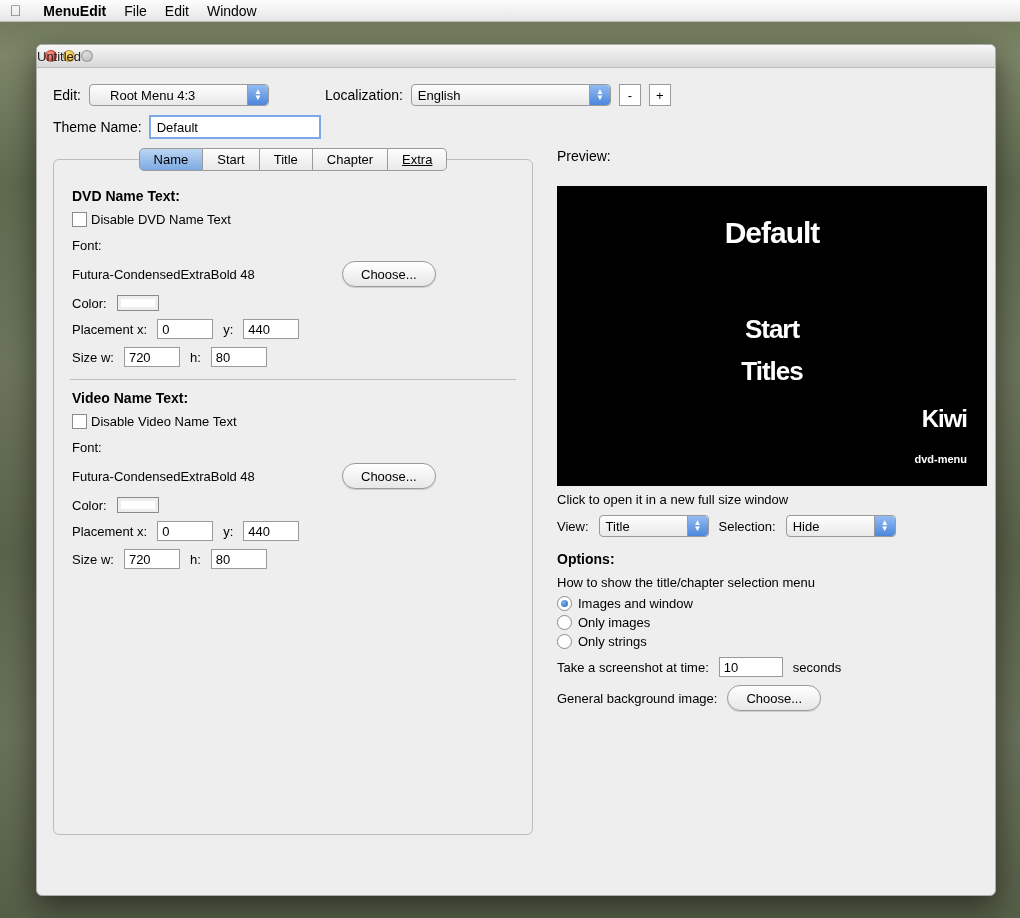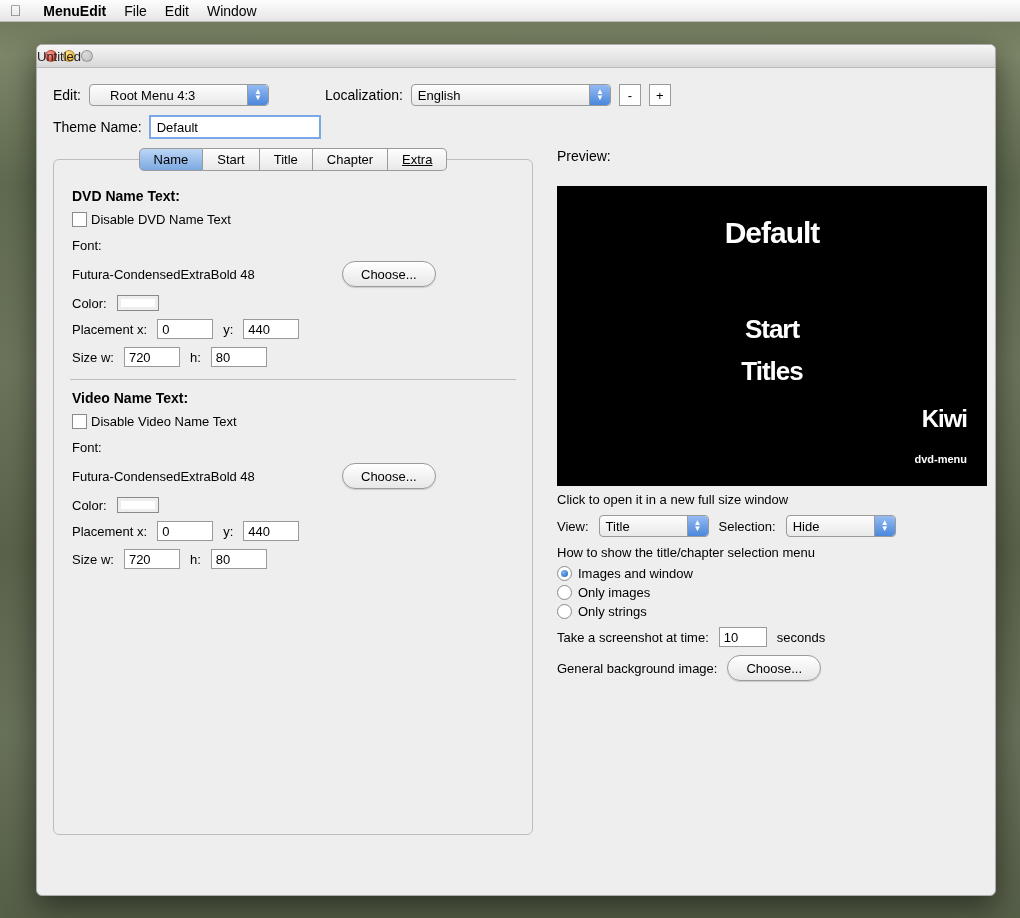--- a/index.html
+++ b/index.html
@@ -326,39 +326,40 @@
               <span>Title</span>
               <span class="caps"></span>
             </span>
             <span>Selection:</span>
             <span class="popup" style="width:110px;">
               <span>Hide</span>
               <span class="caps"></span>
             </span>
           </div>
 
+          <div class="section-title" style="margin-top:14px;">Options:</div>
           <div>How to show the title/chapter selection menu</div>
           <div class="radiogroup">
             <div class="radio selected">
               <span class="dot"></span>
               <span>Images and window</span>
             </div>
             <div class="radio">
               <span class="dot"></span>
               <span>Only images</span>
             </div>
             <div class="radio">
               <span class="dot"></span>
               <span>Only strings</span>
             </div>
           </div>
 
           <div class="fieldrow">
             <span>Take a screenshot at time:</span>
-            <input class="numfield" style="width: 48px;" value="10">
+            <input class="numfield" style="width: 64px;" value="10">
             <span>seconds</span>
           </div>
           <div class="fieldrow">
             <span>General background image:</span>
             <span class="choosebtn">Choose...</span>
           </div>
 
         </div>
       </div>
 

